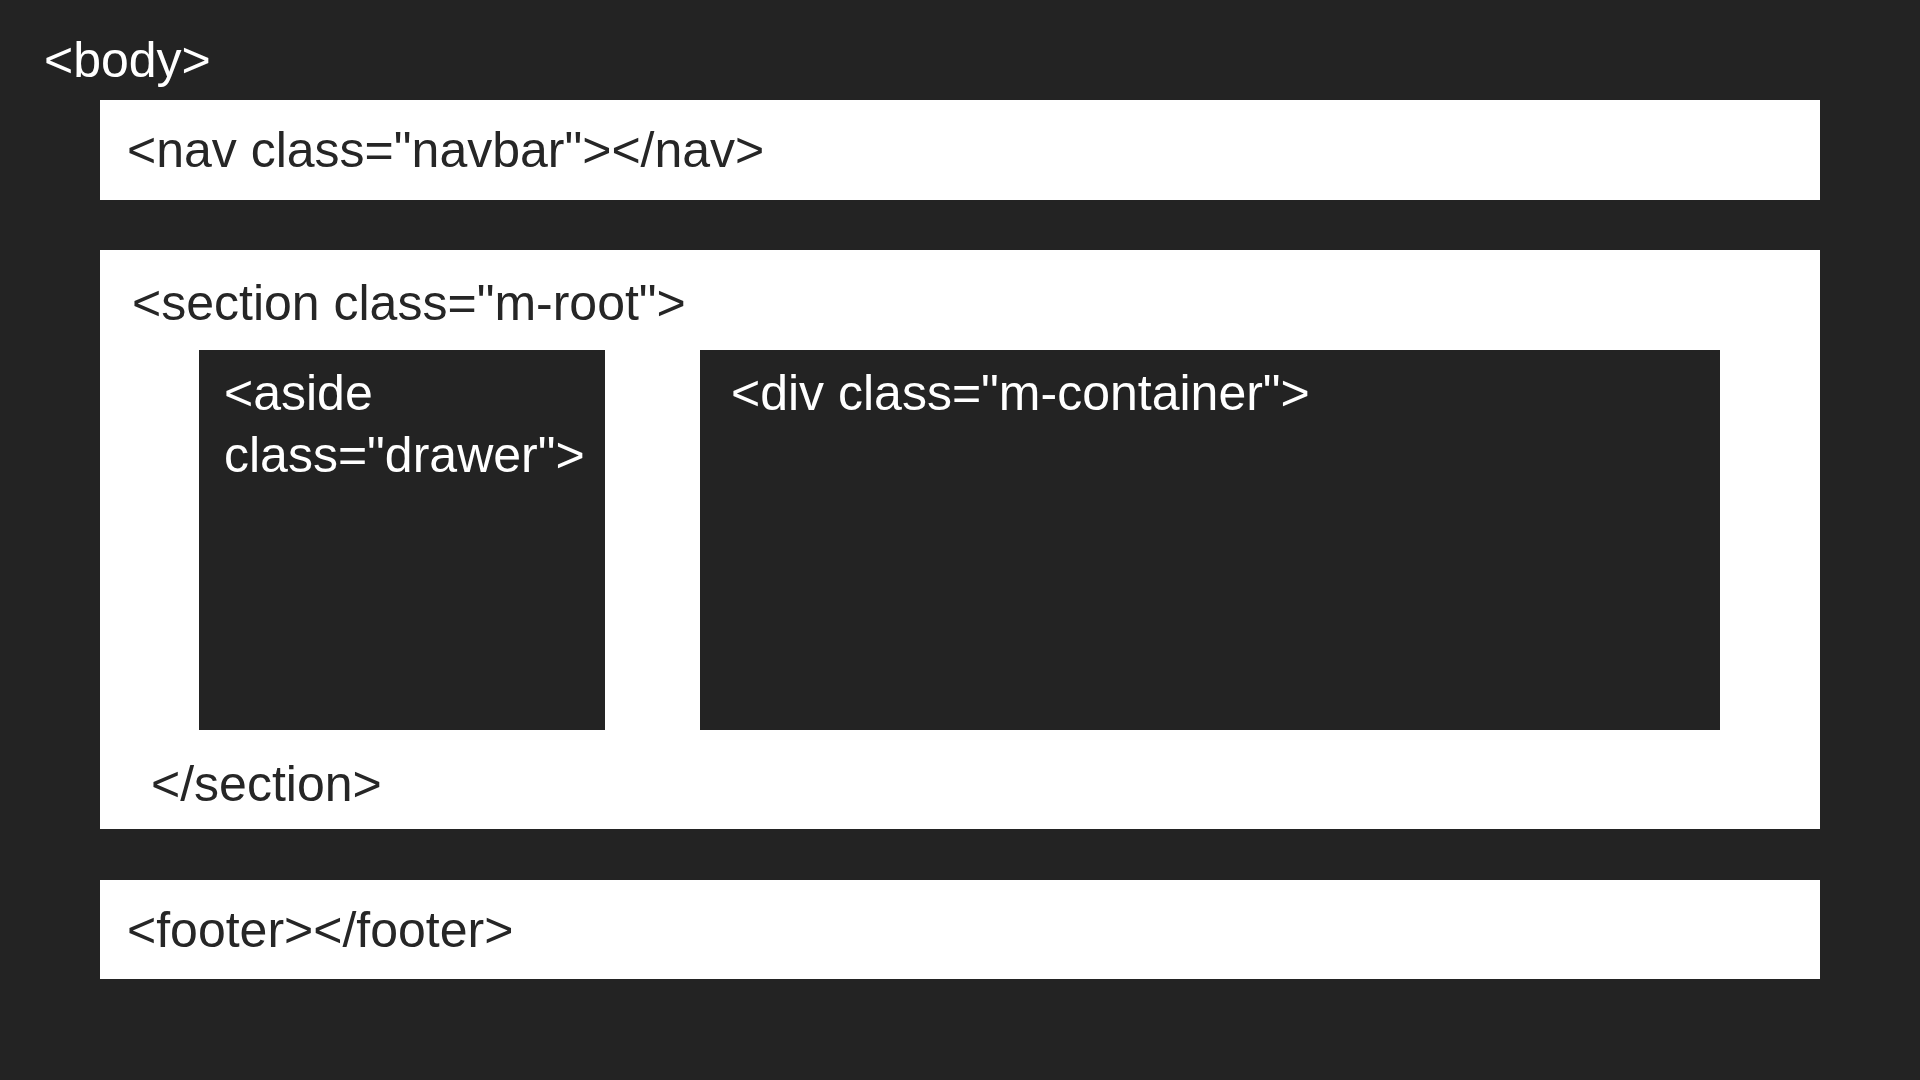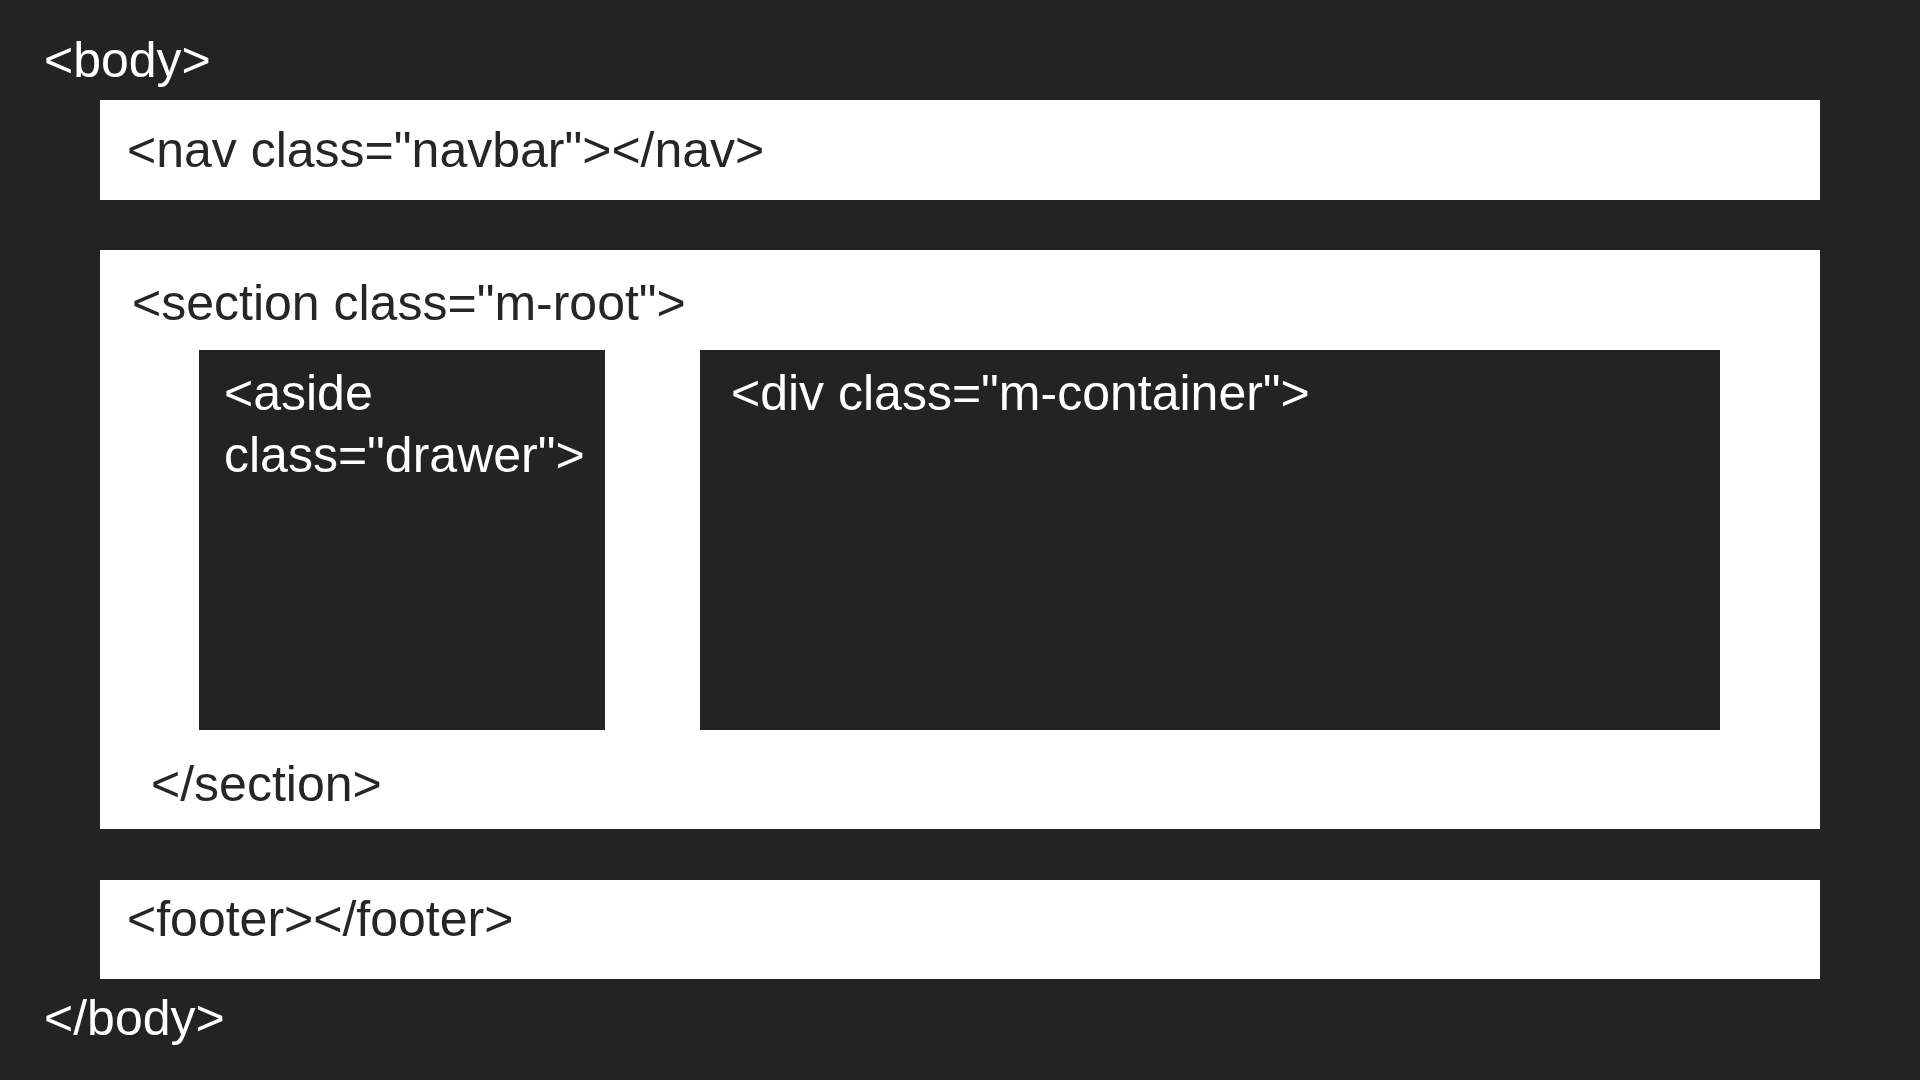--- a/index.html
+++ b/index.html
@@ -47,20 +47,21 @@
     padding-left: 23px;
   }
   .section-box {
     top: 250px;
     height: 579px;
   }
   .footer-box {
     top: 880px;
     height: 99px;
     display: flex;
+    align-items: center;
     padding-left: 23px;
   }
 
   .section-open-label  { position: absolute; left: 28px; top: 18px; }
   .section-close-label { position: absolute; left: 28px; bottom: 10px; margin-left: 19px; }
 
   .dark-box {
     position: absolute;
     top: 100px;
     height: 380px;
@@ -103,15 +104,14 @@
       <span class="code ink-light">&lt;div class="m-container"&gt;</span>
     </div>
 
     <span class="section-close-label code ink-dark">&lt;/section&gt;</span>
   </div>
 
   <div class="white-box footer-box">
     <span class="code ink-dark">&lt;footer&gt;&lt;/footer&gt;</span>
   </div>
 
-  <div class="tag-label body-close-label code">&lt;/body&gt;</div>
 
 </div>
 
 </body></html>

